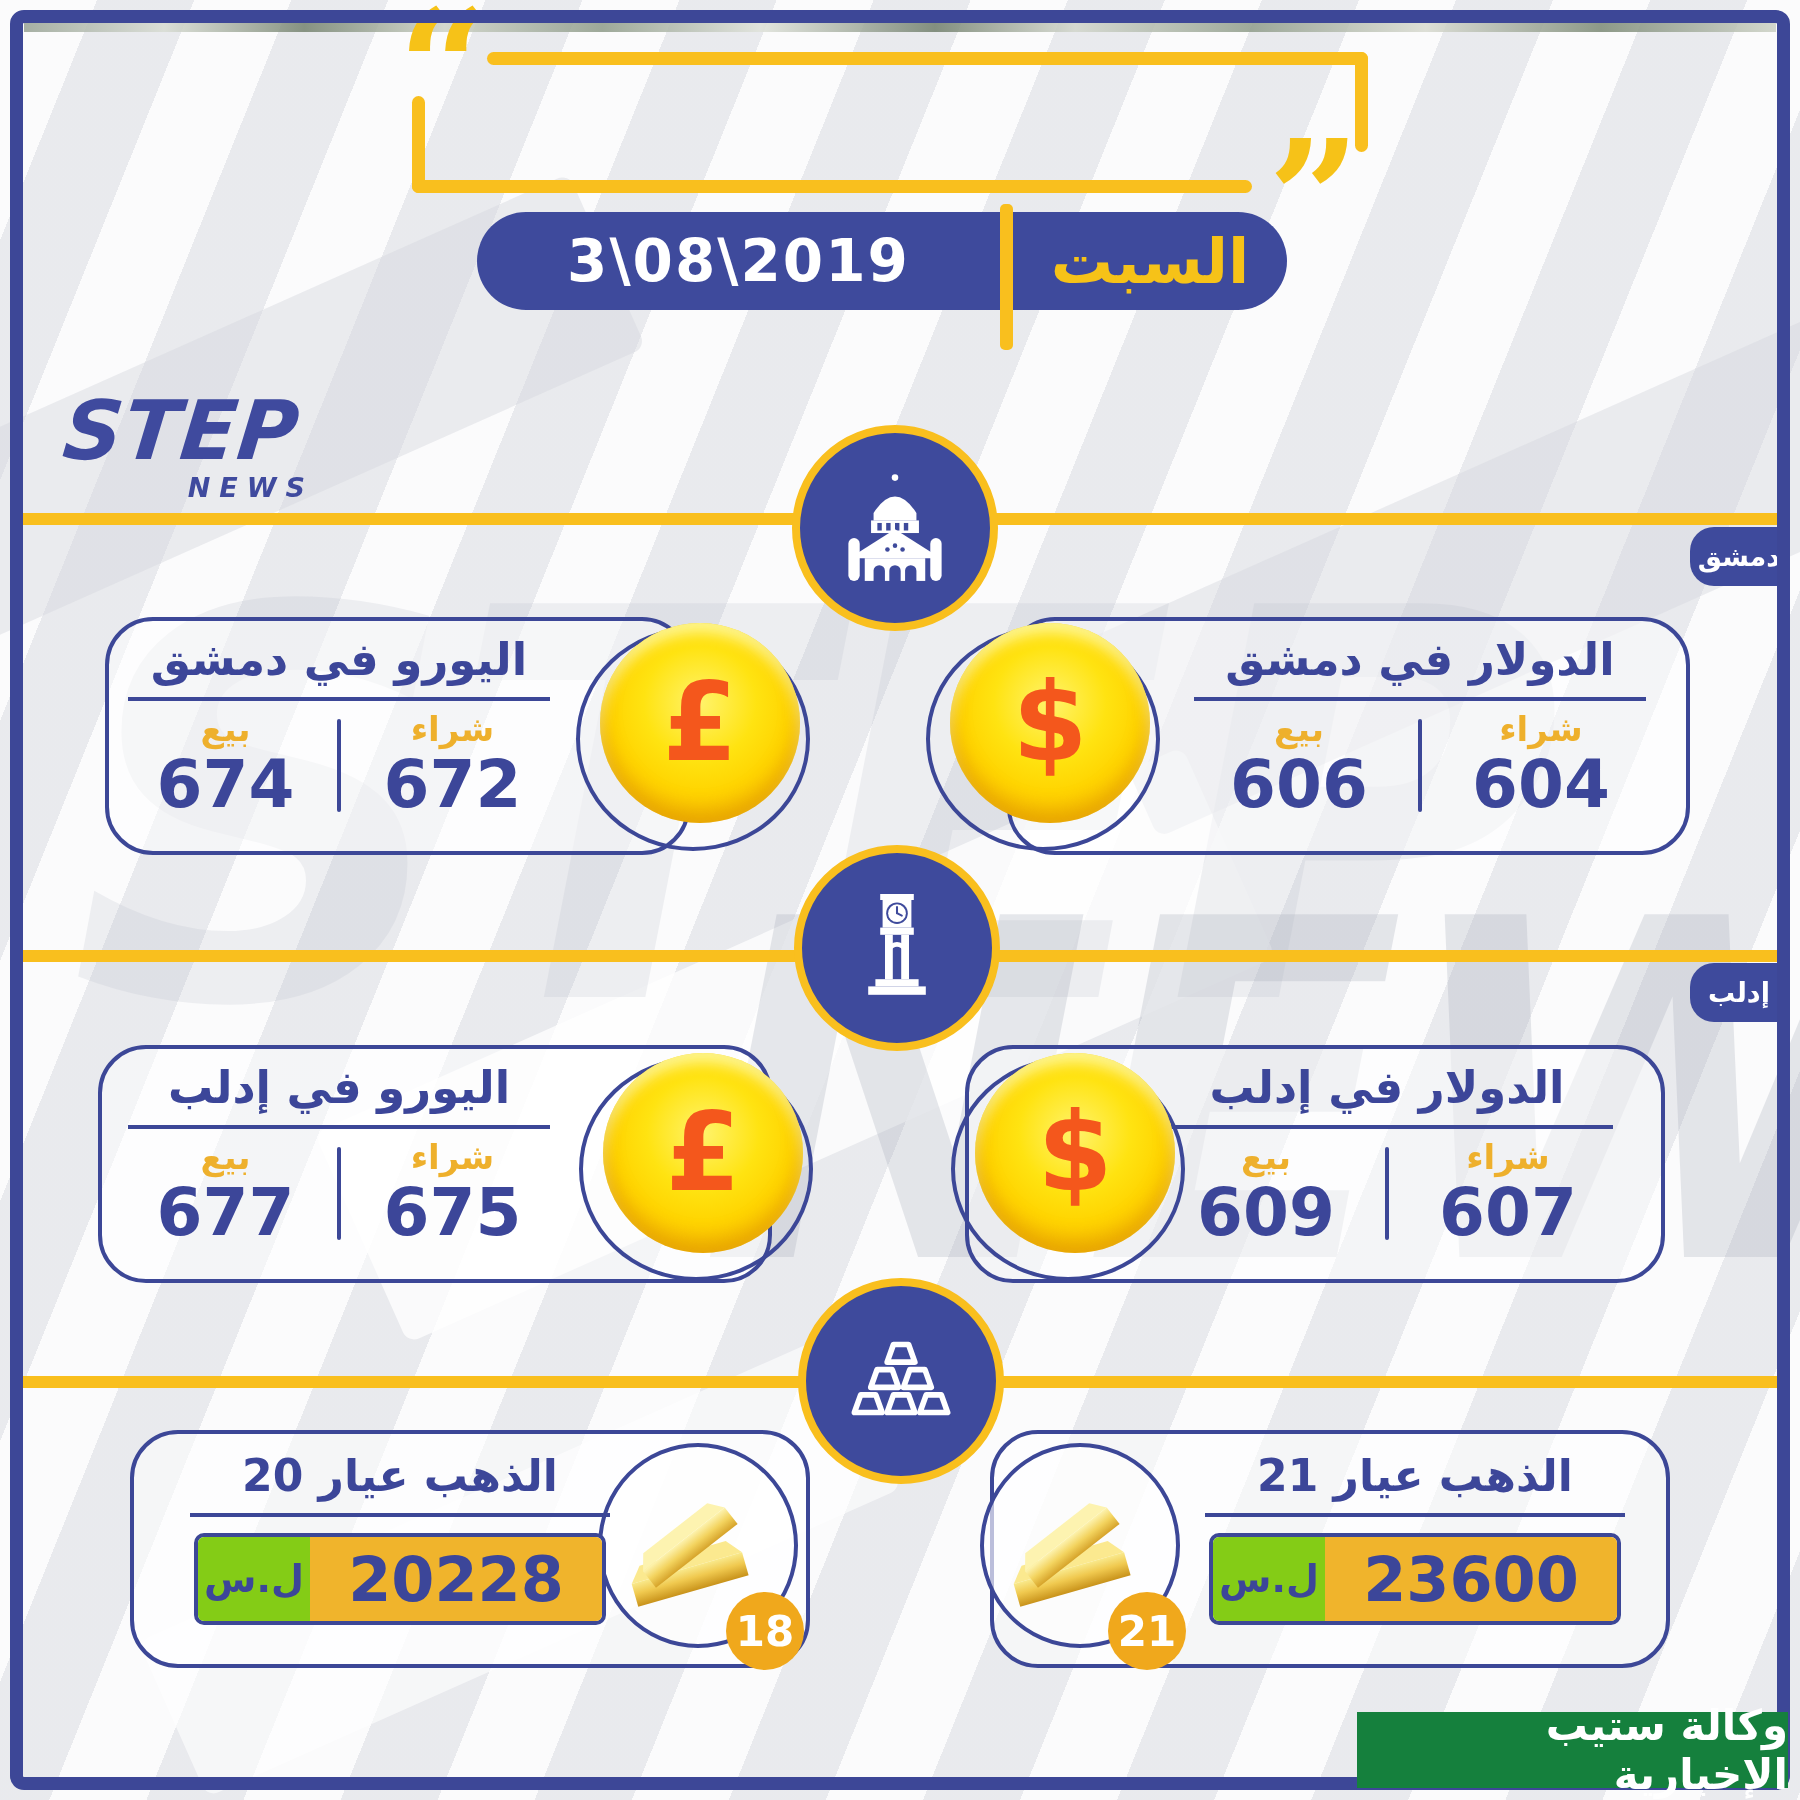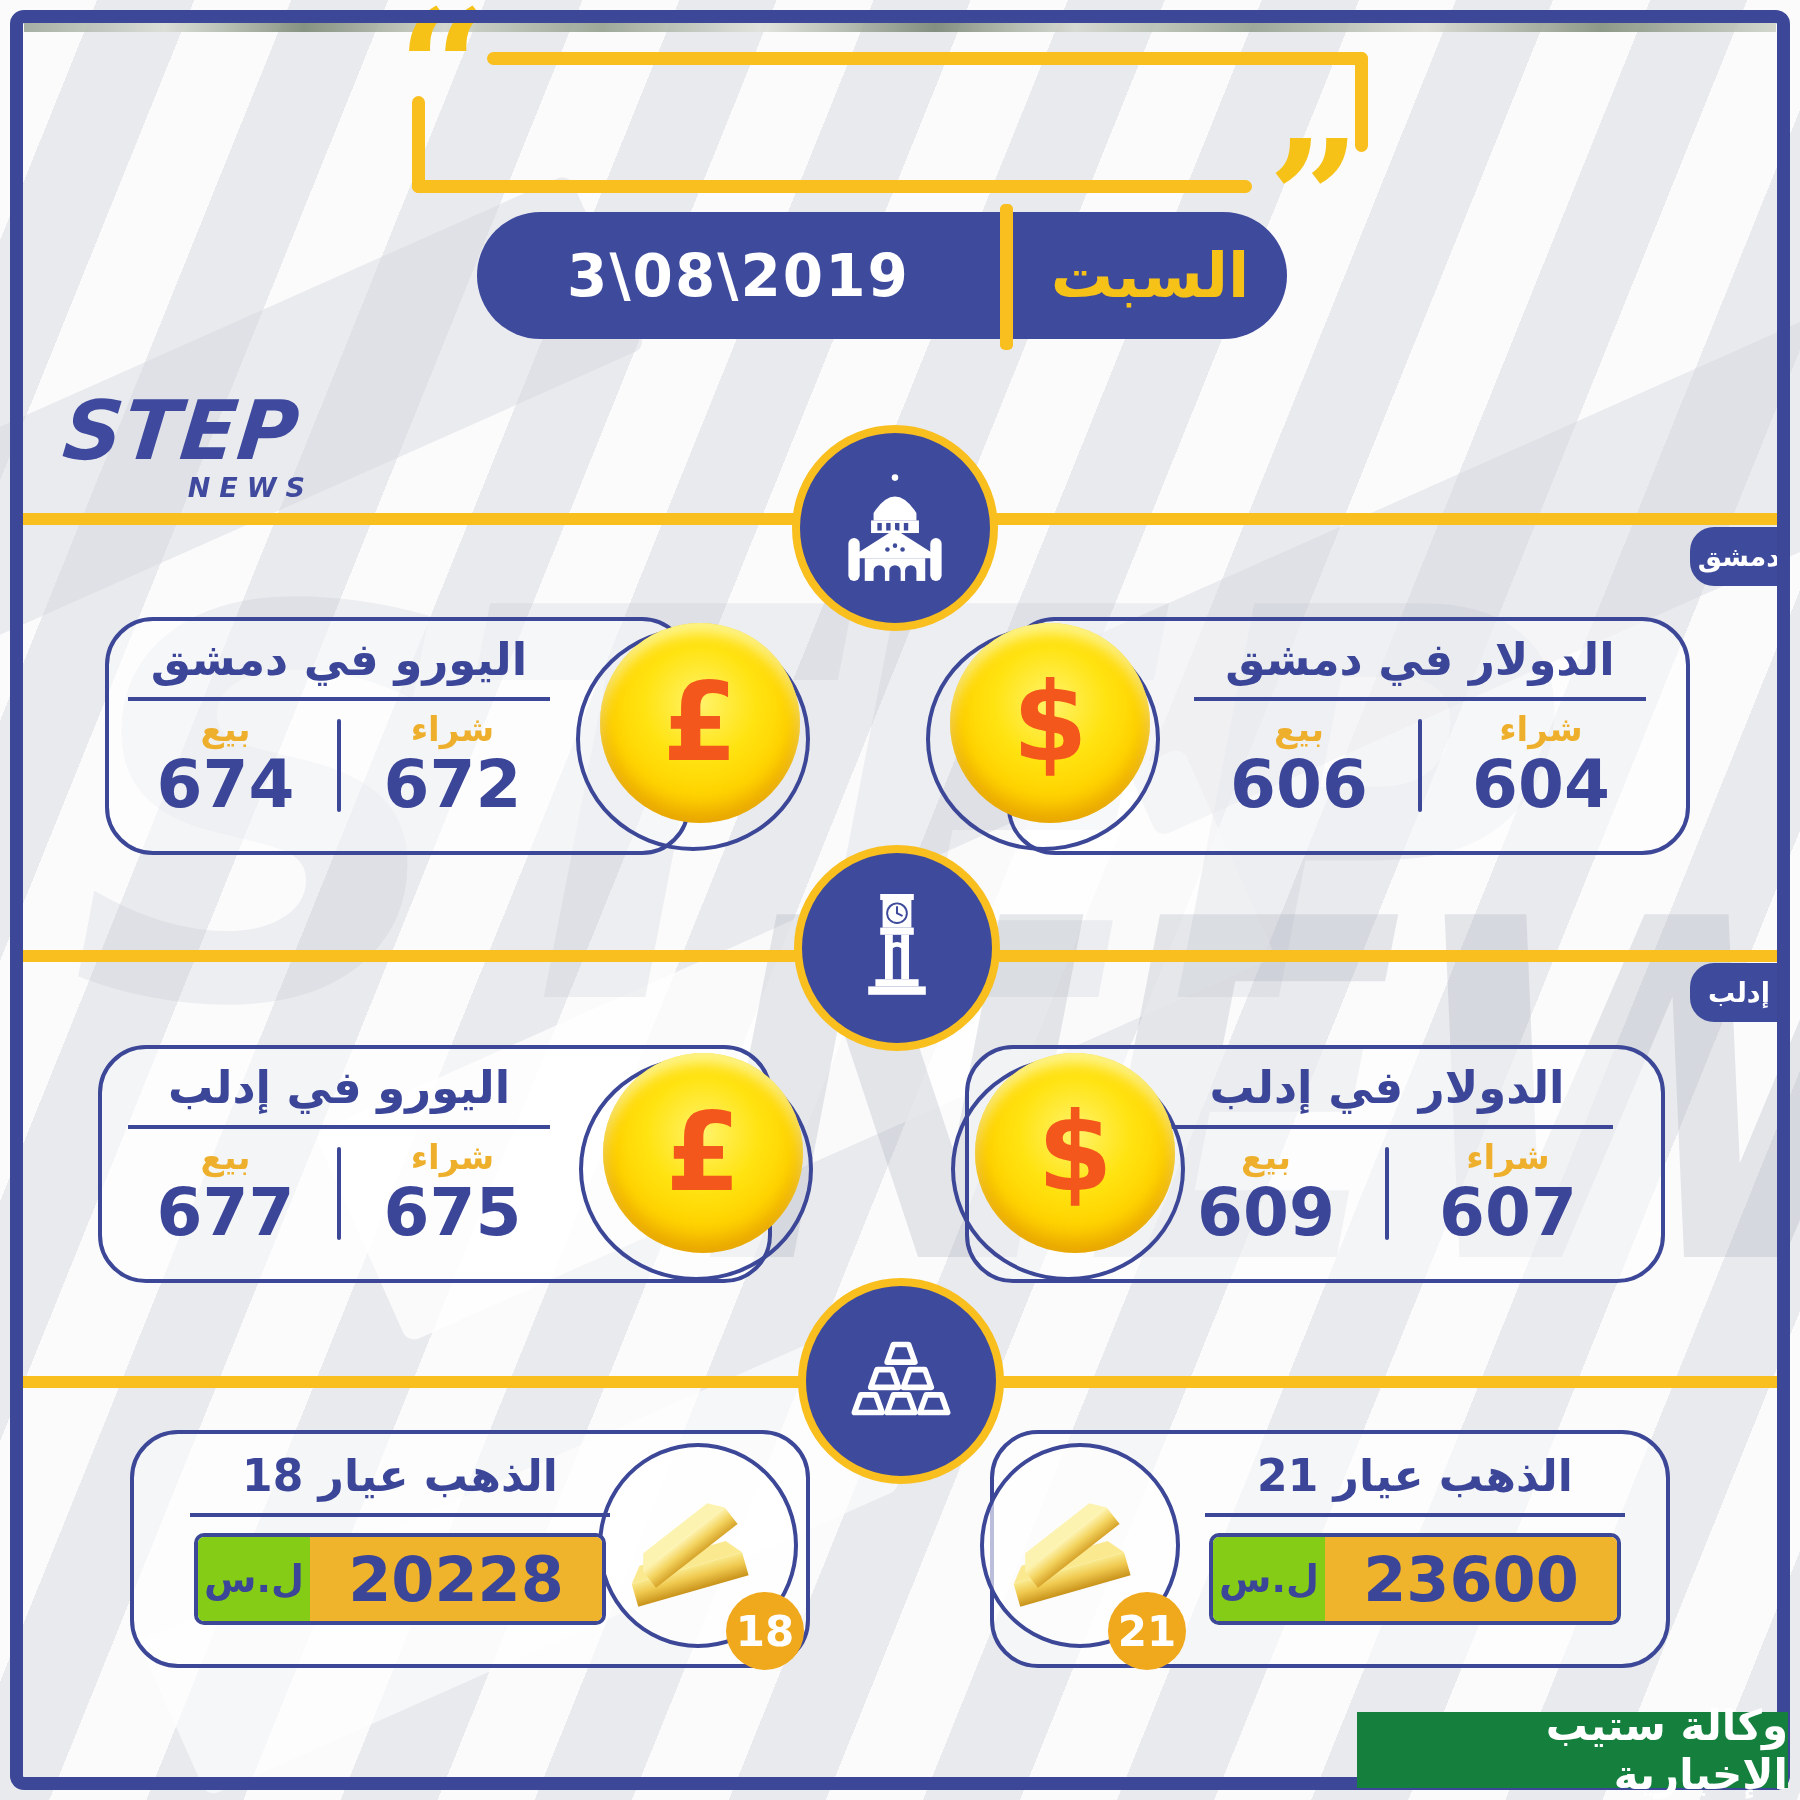--- a/index.html
+++ b/index.html
@@ -26,21 +26,21 @@
          font-family:"DejaVu Serif",serif;}
   .quote.open{left:398px;top:-12px;font-size:160px;}
   .quote.close{left:1268px;top:118px;font-size:160px;}
   .ybar{position:absolute;background:#f9bf1e;border-radius:7px;z-index:5;}
   .h-top{left:487px;top:52px;width:881px;height:13px;}
   .v-right{left:1355px;top:52px;width:13px;height:100px;}
   .v-left{left:412px;top:96px;width:13px;height:97px;}
   .h-bottom{left:412px;top:180px;width:840px;height:13px;}
   .main-title{position:absolute;left:420px;top:64px;width:920px;margin:0;z-index:6;
     text-align:center;direction:rtl;font-size:84px;font-weight:bold;color:#3c4699;line-height:1.15;white-space:nowrap;}
-  .date-pill{position:absolute;left:477px;top:212px;width:810px;height:127px;z-index:6;
+  .date-pill{position:absolute;left:477px;top:212px;width:810px;height:98px;z-index:6;
     background:#3e4a9c;border-radius:65px;}
   .date-pill .date{position:absolute;left:0;top:0;width:523px;height:100%;display:flex;align-items:center;justify-content:center;
     color:#fff;font-size:58px;font-weight:bold;letter-spacing:2px;}
   .date-pill .day{position:absolute;right:0;top:0;width:274px;height:100%;display:flex;align-items:center;justify-content:center;
     color:#f6c218;font-size:62px;font-weight:bold;direction:rtl;}
   .pill-divider{position:absolute;left:1000px;top:204px;width:13px;height:146px;background:#f9bf1e;border-radius:5px;z-index:7;}
 
   
   .logo{position:absolute;left:64px;top:392px;z-index:6;color:#3f4a9e;width:250px;}
   .logo-step{font-size:82px;font-weight:bold;font-style:italic;line-height:.95;letter-spacing:1px;transform:skewX(-6deg);}
@@ -352,21 +352,21 @@
           <rect x="7" y="73" width="82" height="17" fill="url(#gB1)"></rect>
       </g>
       <g transform="rotate(-38 60 60)">
         <path d="M26 40 h58 l8 10 h-74 z" fill="#fdf3b0"></path>
           <rect x="18" y="50" width="74" height="15" fill="url(#gB2)"></rect>
       </g>
     </svg>
   </div>
   <div class="badge badge-18">18</div>
   <div class="gold-body g18-body">
-    <h2 class="gold-title">الذهب عيار 18</h2>
+    <h2 class="gold-title">الذهب عيار 20</h2>
     <div class="value-box">
       <div class="vb-num">20228</div>
       <div class="vb-unit">ل.س</div>
     </div>
   </div>
 
   <div class="frame"></div>
   <div class="footer">وكالة ستيب الإخبارية</div>
 
 </div>

